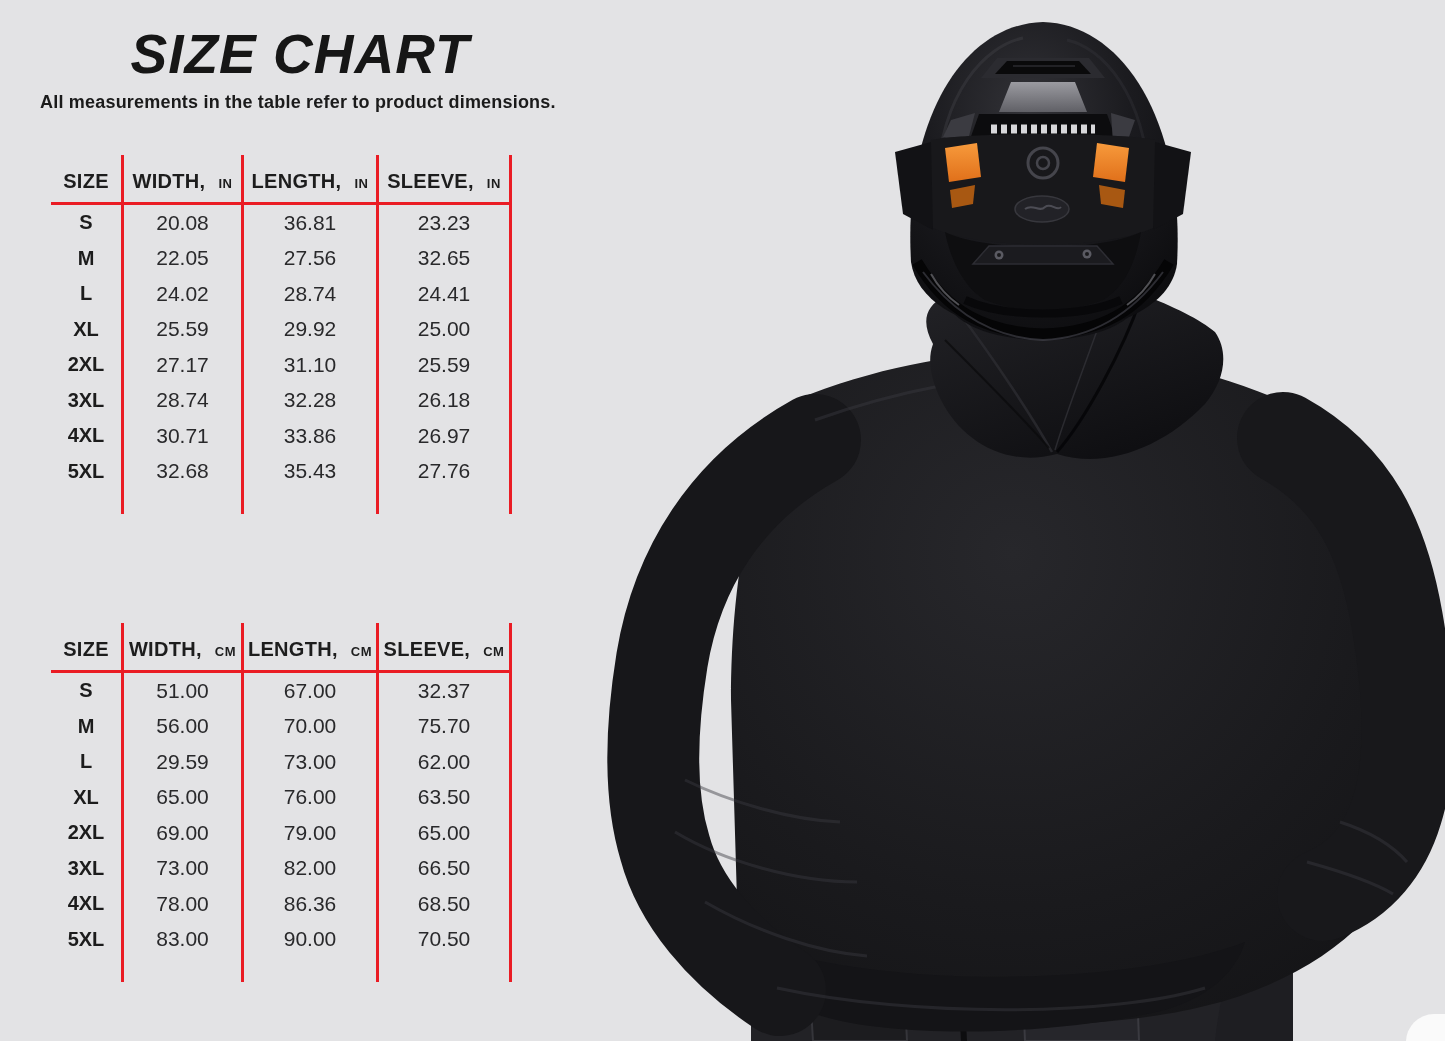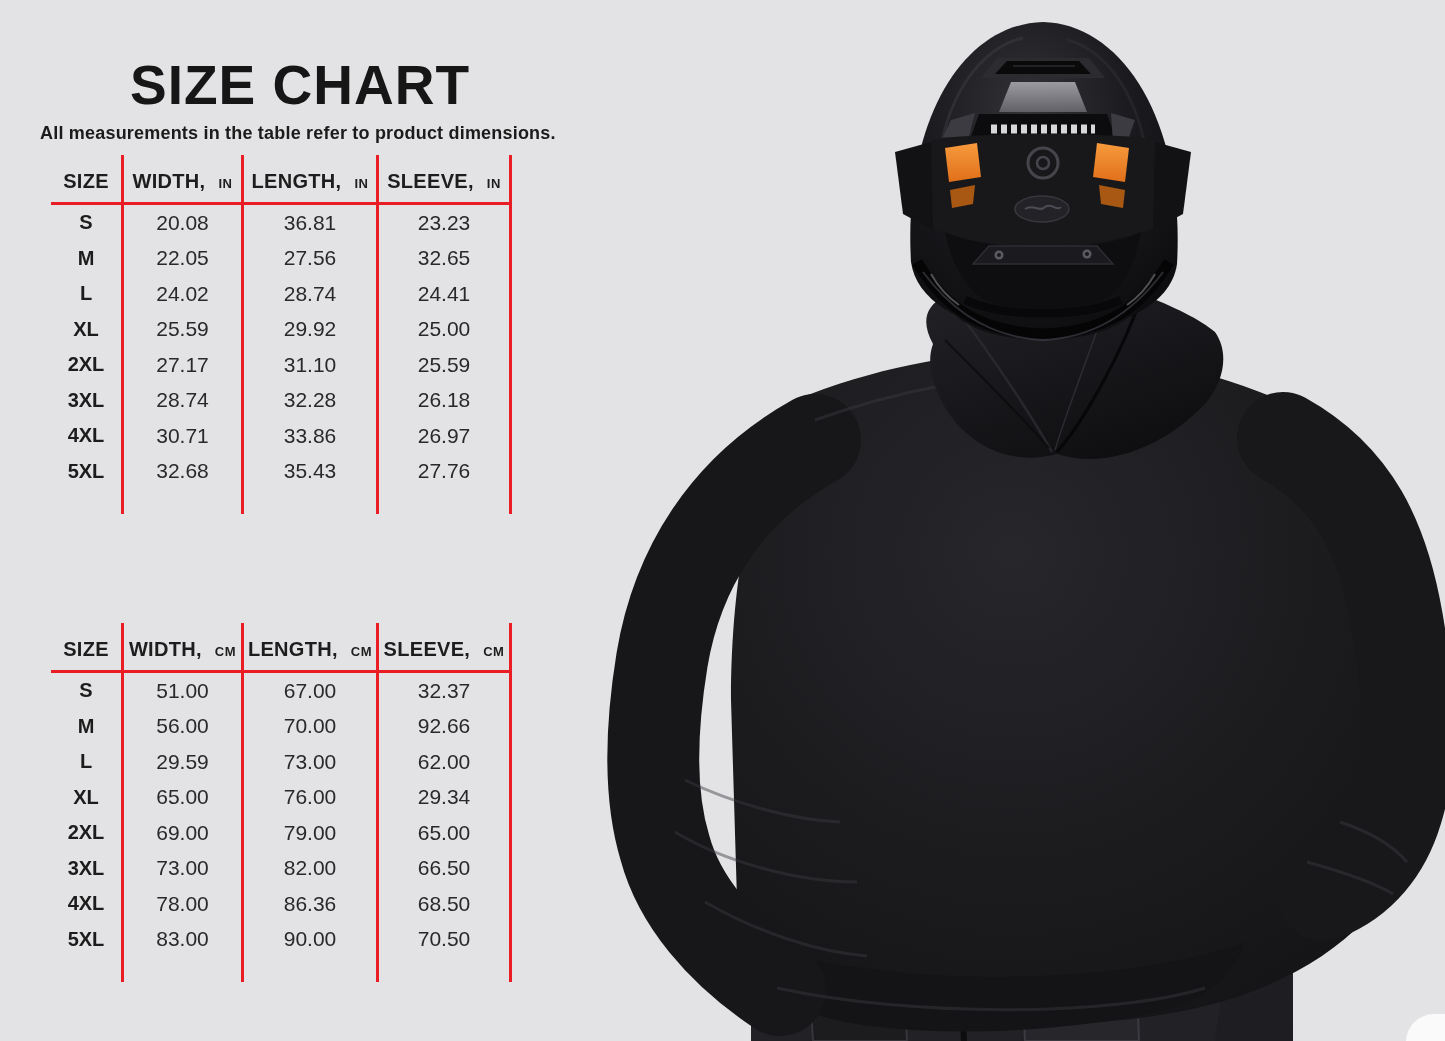--- a/index.html
+++ b/index.html
@@ -19,27 +19,28 @@
   }
   
   .content {
     position: absolute;
     left: 40px;
     top: 0;
     width: 520px;
   }
   .title {
     margin: 0;
-    padding-top: 58px;
+    padding-top: 27px;
     text-align: center;
     font-size: 55px;
     line-height: 1.0;
     font-weight: 800;
     letter-spacing: 1px;
     color: #161616;
+    font-style: italic;
   }
   .subtitle {
     margin: 10px 0 0 0;
     font-size: 18px;
     font-weight: 700;
     letter-spacing: 0.2px;
     color: #1b1b1b;
   }
   
   .size-table {
@@ -209,33 +210,33 @@
     <div class="trow tr">
         <div class="td c-size">S</div>
         <div class="td">51.00</div>
         <div class="td">67.00</div>
         <div class="td">32.37</div>
       </div>
       <div class="trow tr">
         <div class="td c-size">M</div>
         <div class="td">56.00</div>
         <div class="td">70.00</div>
-        <div class="td">92.66</div>
+        <div class="td">75.70</div>
       </div>
       <div class="trow tr">
         <div class="td c-size">L</div>
         <div class="td">29.59</div>
         <div class="td">73.00</div>
         <div class="td">62.00</div>
       </div>
       <div class="trow tr">
         <div class="td c-size">XL</div>
         <div class="td">65.00</div>
         <div class="td">76.00</div>
-        <div class="td">29.34</div>
+        <div class="td">63.50</div>
       </div>
       <div class="trow tr">
         <div class="td c-size">2XL</div>
         <div class="td">69.00</div>
         <div class="td">79.00</div>
         <div class="td">65.00</div>
       </div>
       <div class="trow tr">
         <div class="td c-size">3XL</div>
         <div class="td">73.00</div>

